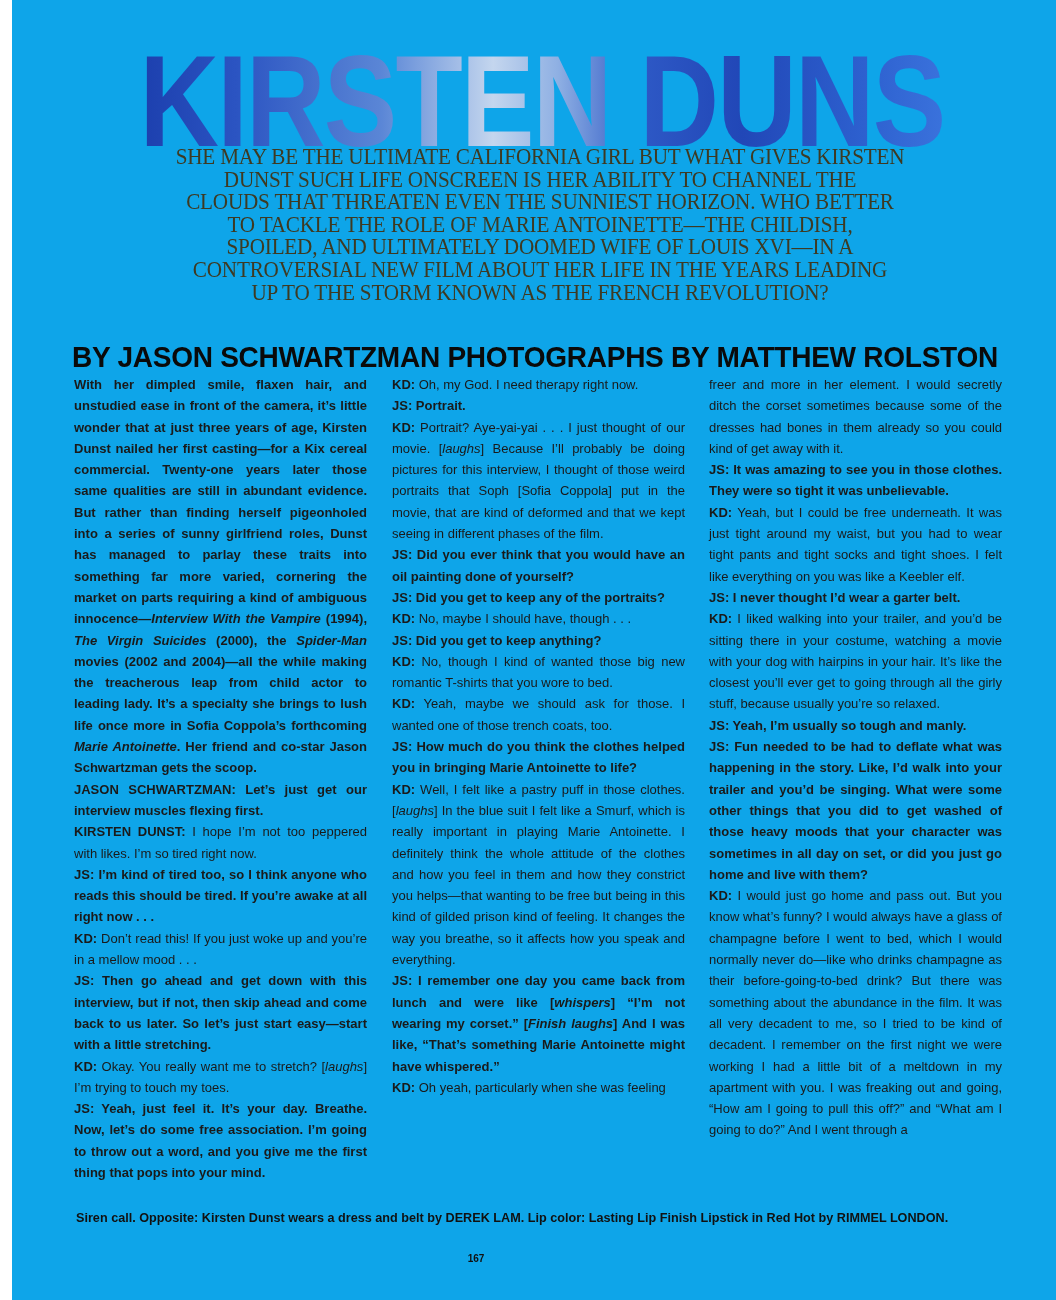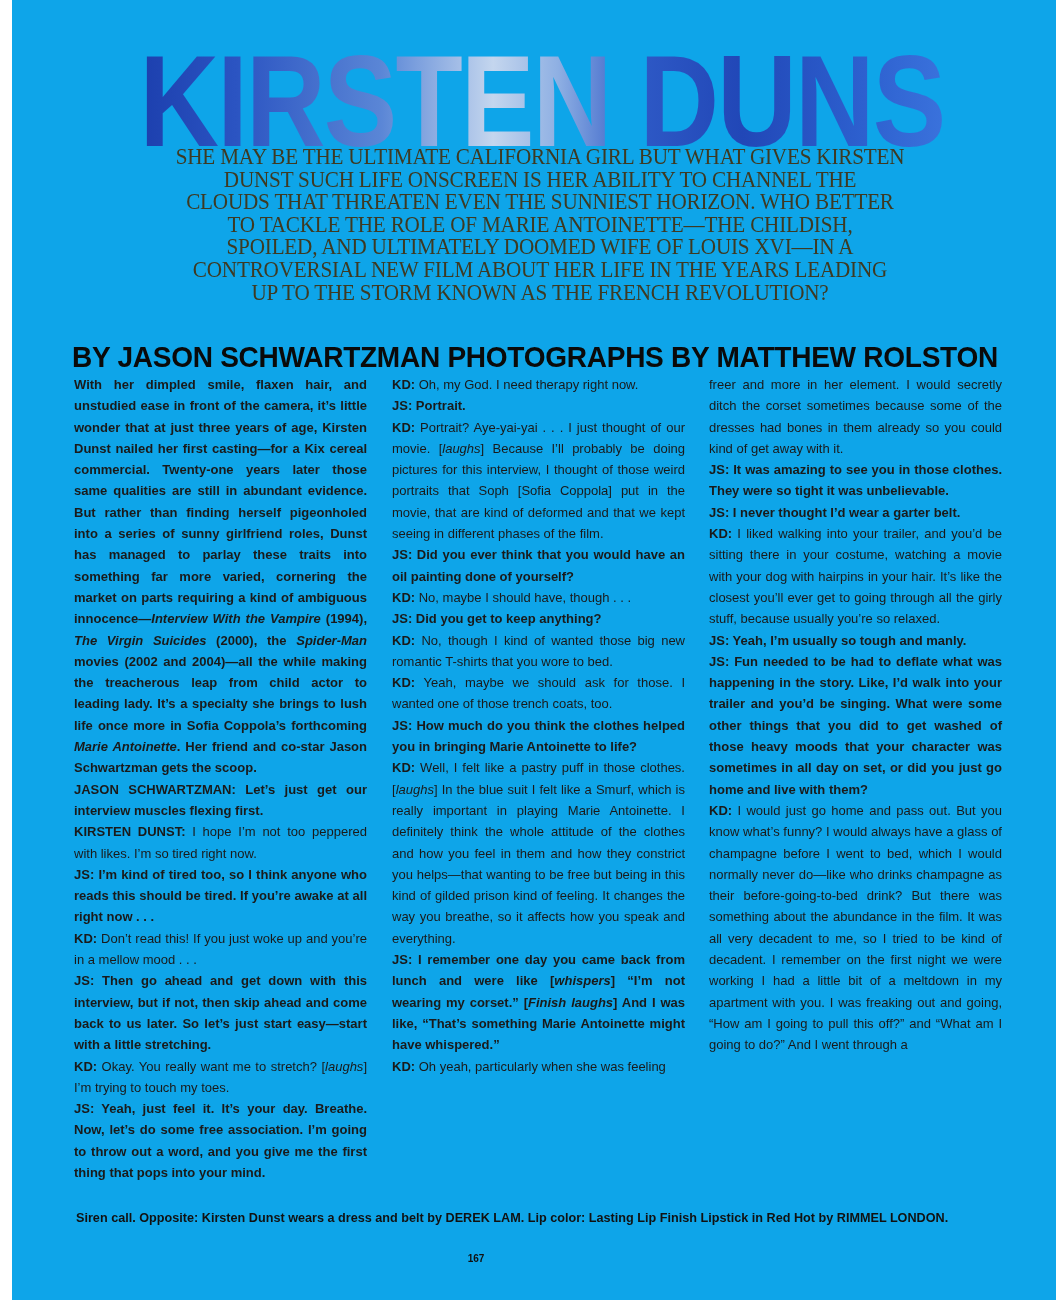--- a/index.html
+++ b/index.html
@@ -83,33 +83,35 @@
     <p class="b"><span>JS:</span><span> Then go ahead and get down with this interview, but if not, then skip ahead and come back to us later. So let’s just start easy—start with a little stretching.</span></p>
     <p><span class="sp">KD:</span><span> Okay. You really want me to stretch? [</span><i>laughs</i><span>] I’m trying to touch my toes.</span></p>
     <p class="b"><span>JS:</span><span> Yeah, just feel it. It’s your day. Breathe. Now, let’s do some free association. I’m going to throw out a word, and you give me the first thing that pops into your mind.</span></p>
   </div>
 
   <div class="col c2">
     <p><span class="sp">KD:</span><span> Oh, my God. I need therapy right now.</span></p>
     <p class="b"><span>JS:</span><span> Portrait.</span></p>
     <p><span class="sp">KD:</span><span> Portrait? Aye-yai-yai . . . I just thought of our movie. [</span><i>laughs</i><span>] Because I’ll probably be doing pictures for this interview, I thought of those weird portraits that Soph [Sofia Coppola] put in the movie, that are kind of deformed and that we kept seeing in different phases of the film.</span></p>
     <p class="b"><span>JS:</span><span> Did you ever think that you would have an oil painting done of yourself?</span></p>
+    <p class="b"><span>JS:</span><span> Did you get to keep any of the portraits?</span></p>
     <p><span class="sp">KD:</span><span> No, maybe I should have, though . . .</span></p>
     <p class="b"><span>JS:</span><span> Did you get to keep anything?</span></p>
     <p><span class="sp">KD:</span><span> No, though I kind of wanted those big new romantic T-shirts that you wore to bed.</span></p>
     <p><span class="sp">KD:</span><span> Yeah, maybe we should ask for those. I wanted one of those trench coats, too.</span></p>
     <p class="b"><span>JS:</span><span> How much do you think the clothes helped you in bringing Marie Antoinette to life?</span></p>
     <p><span class="sp">KD:</span><span> Well, I felt like a pastry puff in those clothes. [</span><i>laughs</i><span>] In the blue suit I felt like a Smurf, which is really important in playing Marie Antoinette. I definitely think the whole attitude of the clothes and how you feel in them and how they constrict you helps—that wanting to be free but being in this kind of gilded prison kind of feeling. It changes the way you breathe, so it affects how you speak and everything.</span></p>
     <p class="b"><span>JS:</span><span> I remember one day you came back from lunch and were like [</span><i>whispers</i><span>] “I’m not wearing my corset.” [</span><i>Finish laughs</i><span>] And I was like, “That’s something Marie Antoinette might have whispered.”</span></p>
     <p><span class="sp">KD:</span><span> Oh yeah, particularly when she was feeling</span></p>
   </div>
 
   <div class="col c3">
     <p><span>freer and more in her element. I would secretly ditch the corset sometimes because some of the dresses had bones in them already so you could kind of get away with it.</span></p>
     <p class="b"><span>JS:</span><span> It was amazing to see you in those clothes. They were so tight it was unbelievable.</span></p>
+    <p><span class="sp">KD:</span><span> Yeah, but I could be free underneath. It was just tight around my waist, but you had to wear tight pants and tight socks and tight shoes. I felt like everything on you was like a Keebler elf.</span></p>
     <p class="b"><span>JS:</span><span> I never thought I’d wear a garter belt.</span></p>
     <p><span class="sp">KD:</span><span> I liked walking into your trailer, and you’d be sitting there in your costume, watching a movie with your dog with hairpins in your hair. It’s like the closest you’ll ever get to going through all the girly stuff, because usually you’re so relaxed.</span></p>
     <p class="b"><span>JS:</span><span> Yeah, I’m usually so tough and manly.</span></p>
     <p class="b"><span>JS:</span><span> Fun needed to be had to deflate what was happening in the story. Like, I’d walk into your trailer and you’d be singing. What were some other things that you did to get washed of those heavy moods that your character was sometimes in all day on set, or did you just go home and live with them?</span></p>
     <p><span class="sp">KD:</span><span> I would just go home and pass out. But you know what’s funny? I would always have a glass of champagne before I went to bed, which I would normally never do—like who drinks champagne as their before-going-to-bed drink? But there was something about the abundance in the film. It was all very decadent to me, so I tried to be kind of decadent. I remember on the first night we were working I had a little bit of a meltdown in my apartment with you. I was freaking out and going, “How am I going to pull this off?” and “What am I going to do?” And I went through a</span></p>
   </div>
 
   <div class="caption">Siren call. Opposite: Kirsten Dunst wears a dress and belt by DEREK LAM. Lip color: Lasting Lip Finish Lipstick in Red Hot by RIMMEL LONDON.</div>
   <div class="folio">167</div>
 </div>

